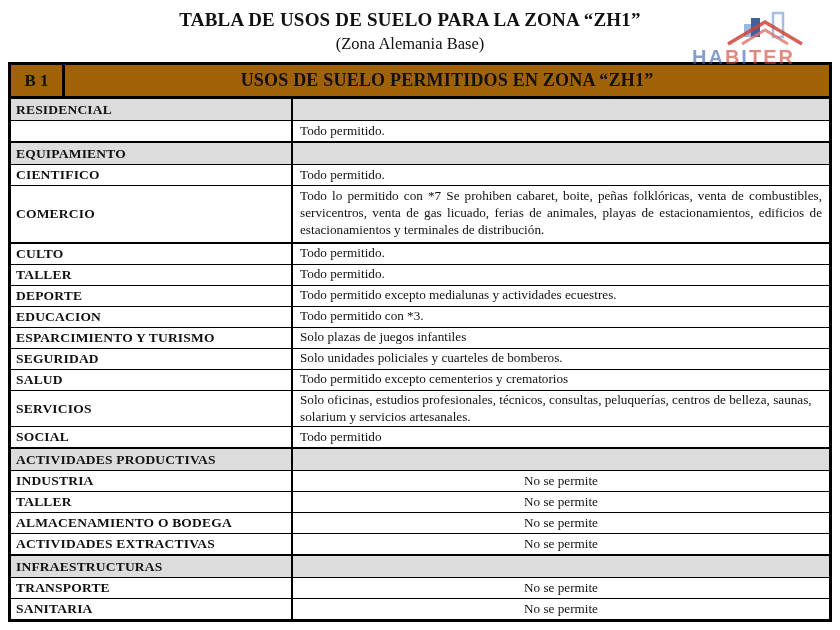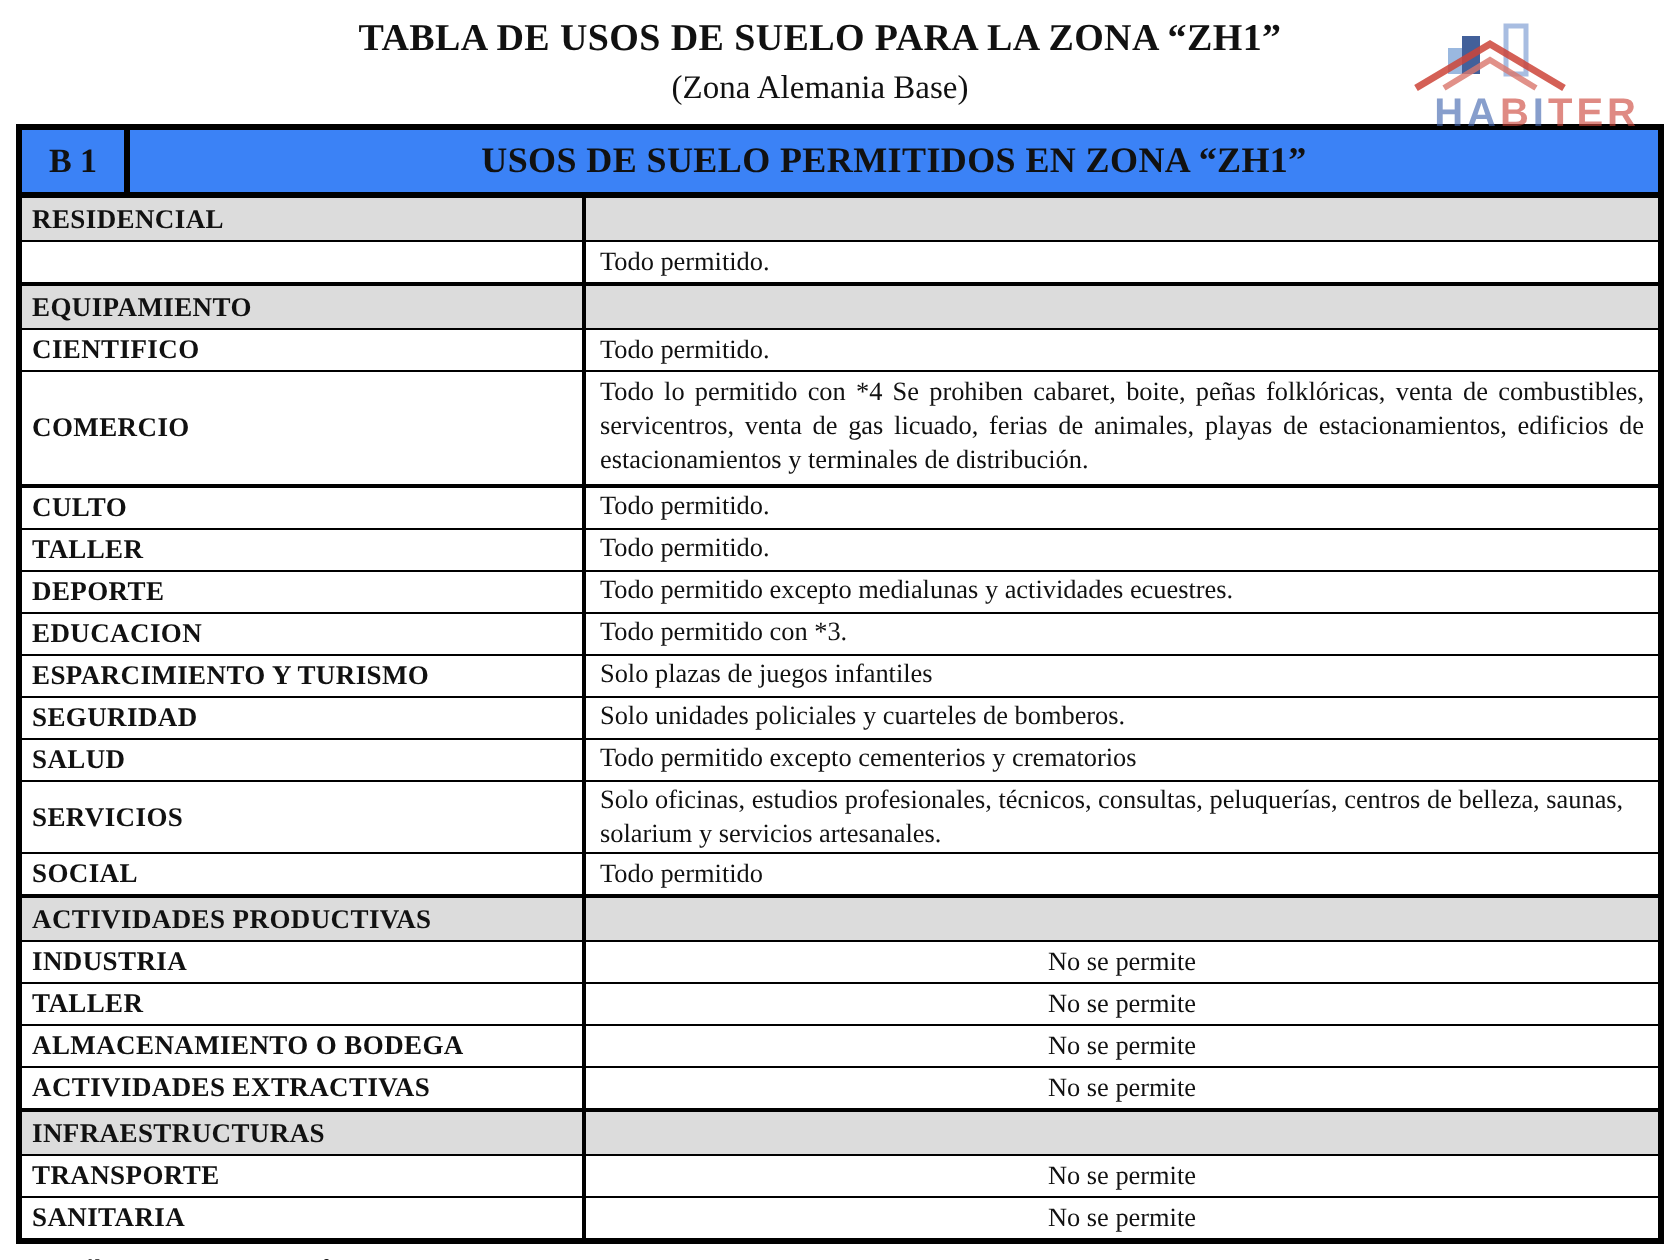--- a/index.html
+++ b/index.html
@@ -12,37 +12,37 @@
   .doc-title {
     position:absolute; top:9px; left:0; width:820px;
     text-align:center; font-weight:bold; font-size:19px; letter-spacing:.2px;
   }
   .doc-subtitle {
     position:absolute; top:34px; left:0; width:820px;
     text-align:center; font-size:16.5px;
   }
 
   
-  .logo { position:absolute; top:10px; right:20px; width:148px; height:58px; z-index:3; text-align:right; }
+  .logo { position:absolute; top:10px; right:0; width:148px; height:58px; z-index:3; text-align:left; }
   .logo svg { display:block; margin:0 auto; }
   .logo-text {
     margin-top:-4px;
     font-family:"Liberation Sans", sans-serif;
     font-weight:bold; font-size:20px; letter-spacing:2px; opacity:.62;
   }
   .logo-text span { display:inline-block; }
 
   
   .content { position:absolute; top:62px; left:8px; width:824px; }
   .main-table {
     width:824px; box-sizing:border-box;
     border:3px solid #000; background:#fff;
   }
   .header-row {
-    display:flex; align-items:stretch; background:#3b82f6;
+    display:flex; align-items:stretch; background:#a16207;
     height:31px; border-bottom:3px solid #000;
   }
   .b1-cell {
     width:54px; box-sizing:border-box; border-right:3px solid #000;
     display:flex; align-items:center; justify-content:center;
     font-weight:bold; font-size:17px;
   }
   .header-title {
     flex:1; display:flex; align-items:center; justify-content:center;
     font-weight:bold; font-size:18px; letter-spacing:.2px;
@@ -108,21 +108,21 @@
           <div class="trow section group-start">
     <div class="cat">EQUIPAMIENTO</div>
     <div class="val left"></div>
   </div>
           <div class="trow">
     <div class="cat">CIENTIFICO</div>
     <div class="val left">Todo permitido.</div>
   </div>
           <div class="trow">
     <div class="cat">COMERCIO</div>
-    <div class="val justify">Todo lo permitido con *4 Se prohiben cabaret, boite, peñas folklóricas, venta de combustibles, servicentros, venta de gas licuado, ferias de animales, playas de estacionamientos, edificios de estacionamientos y terminales de distribución.</div>
+    <div class="val justify">Todo lo permitido con *7 Se prohiben cabaret, boite, peñas folklóricas, venta de combustibles, servicentros, venta de gas licuado, ferias de animales, playas de estacionamientos, edificios de estacionamientos y terminales de distribución.</div>
   </div>
           <div class="trow group-start">
     <div class="cat">CULTO</div>
     <div class="val left">Todo permitido.</div>
   </div>
           <div class="trow">
     <div class="cat">TALLER</div>
     <div class="val left">Todo permitido.</div>
   </div>
           <div class="trow">

